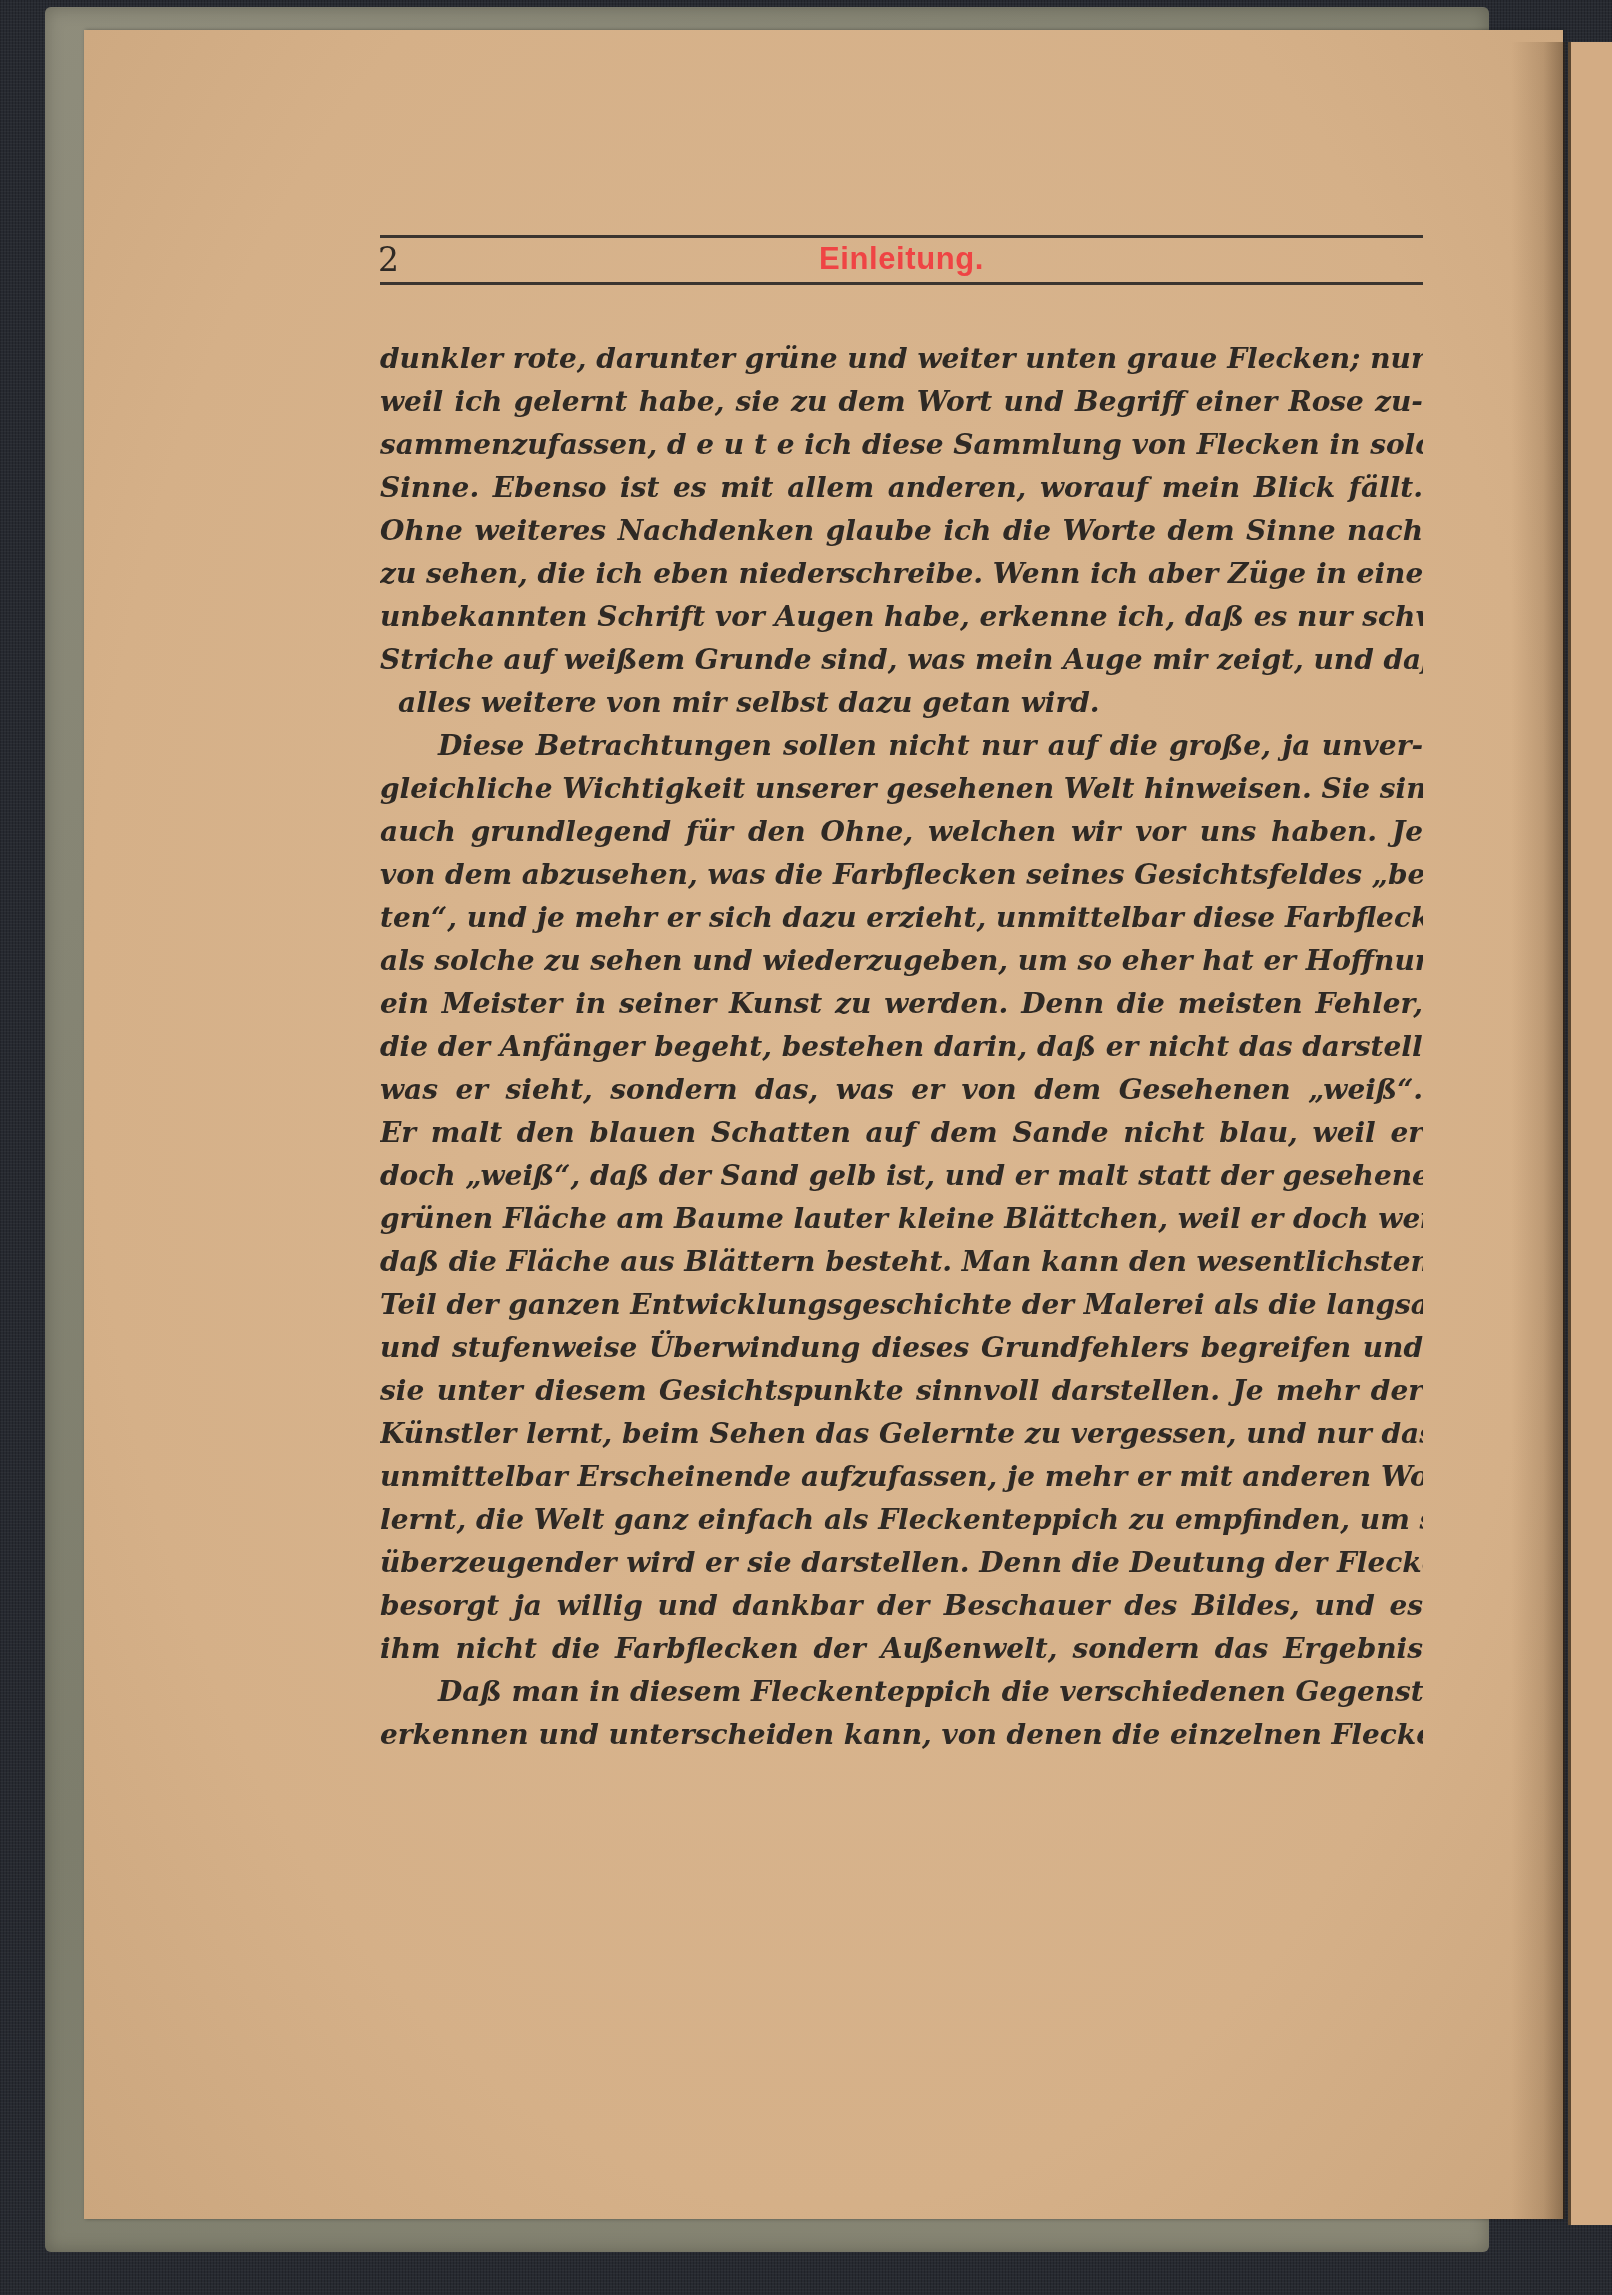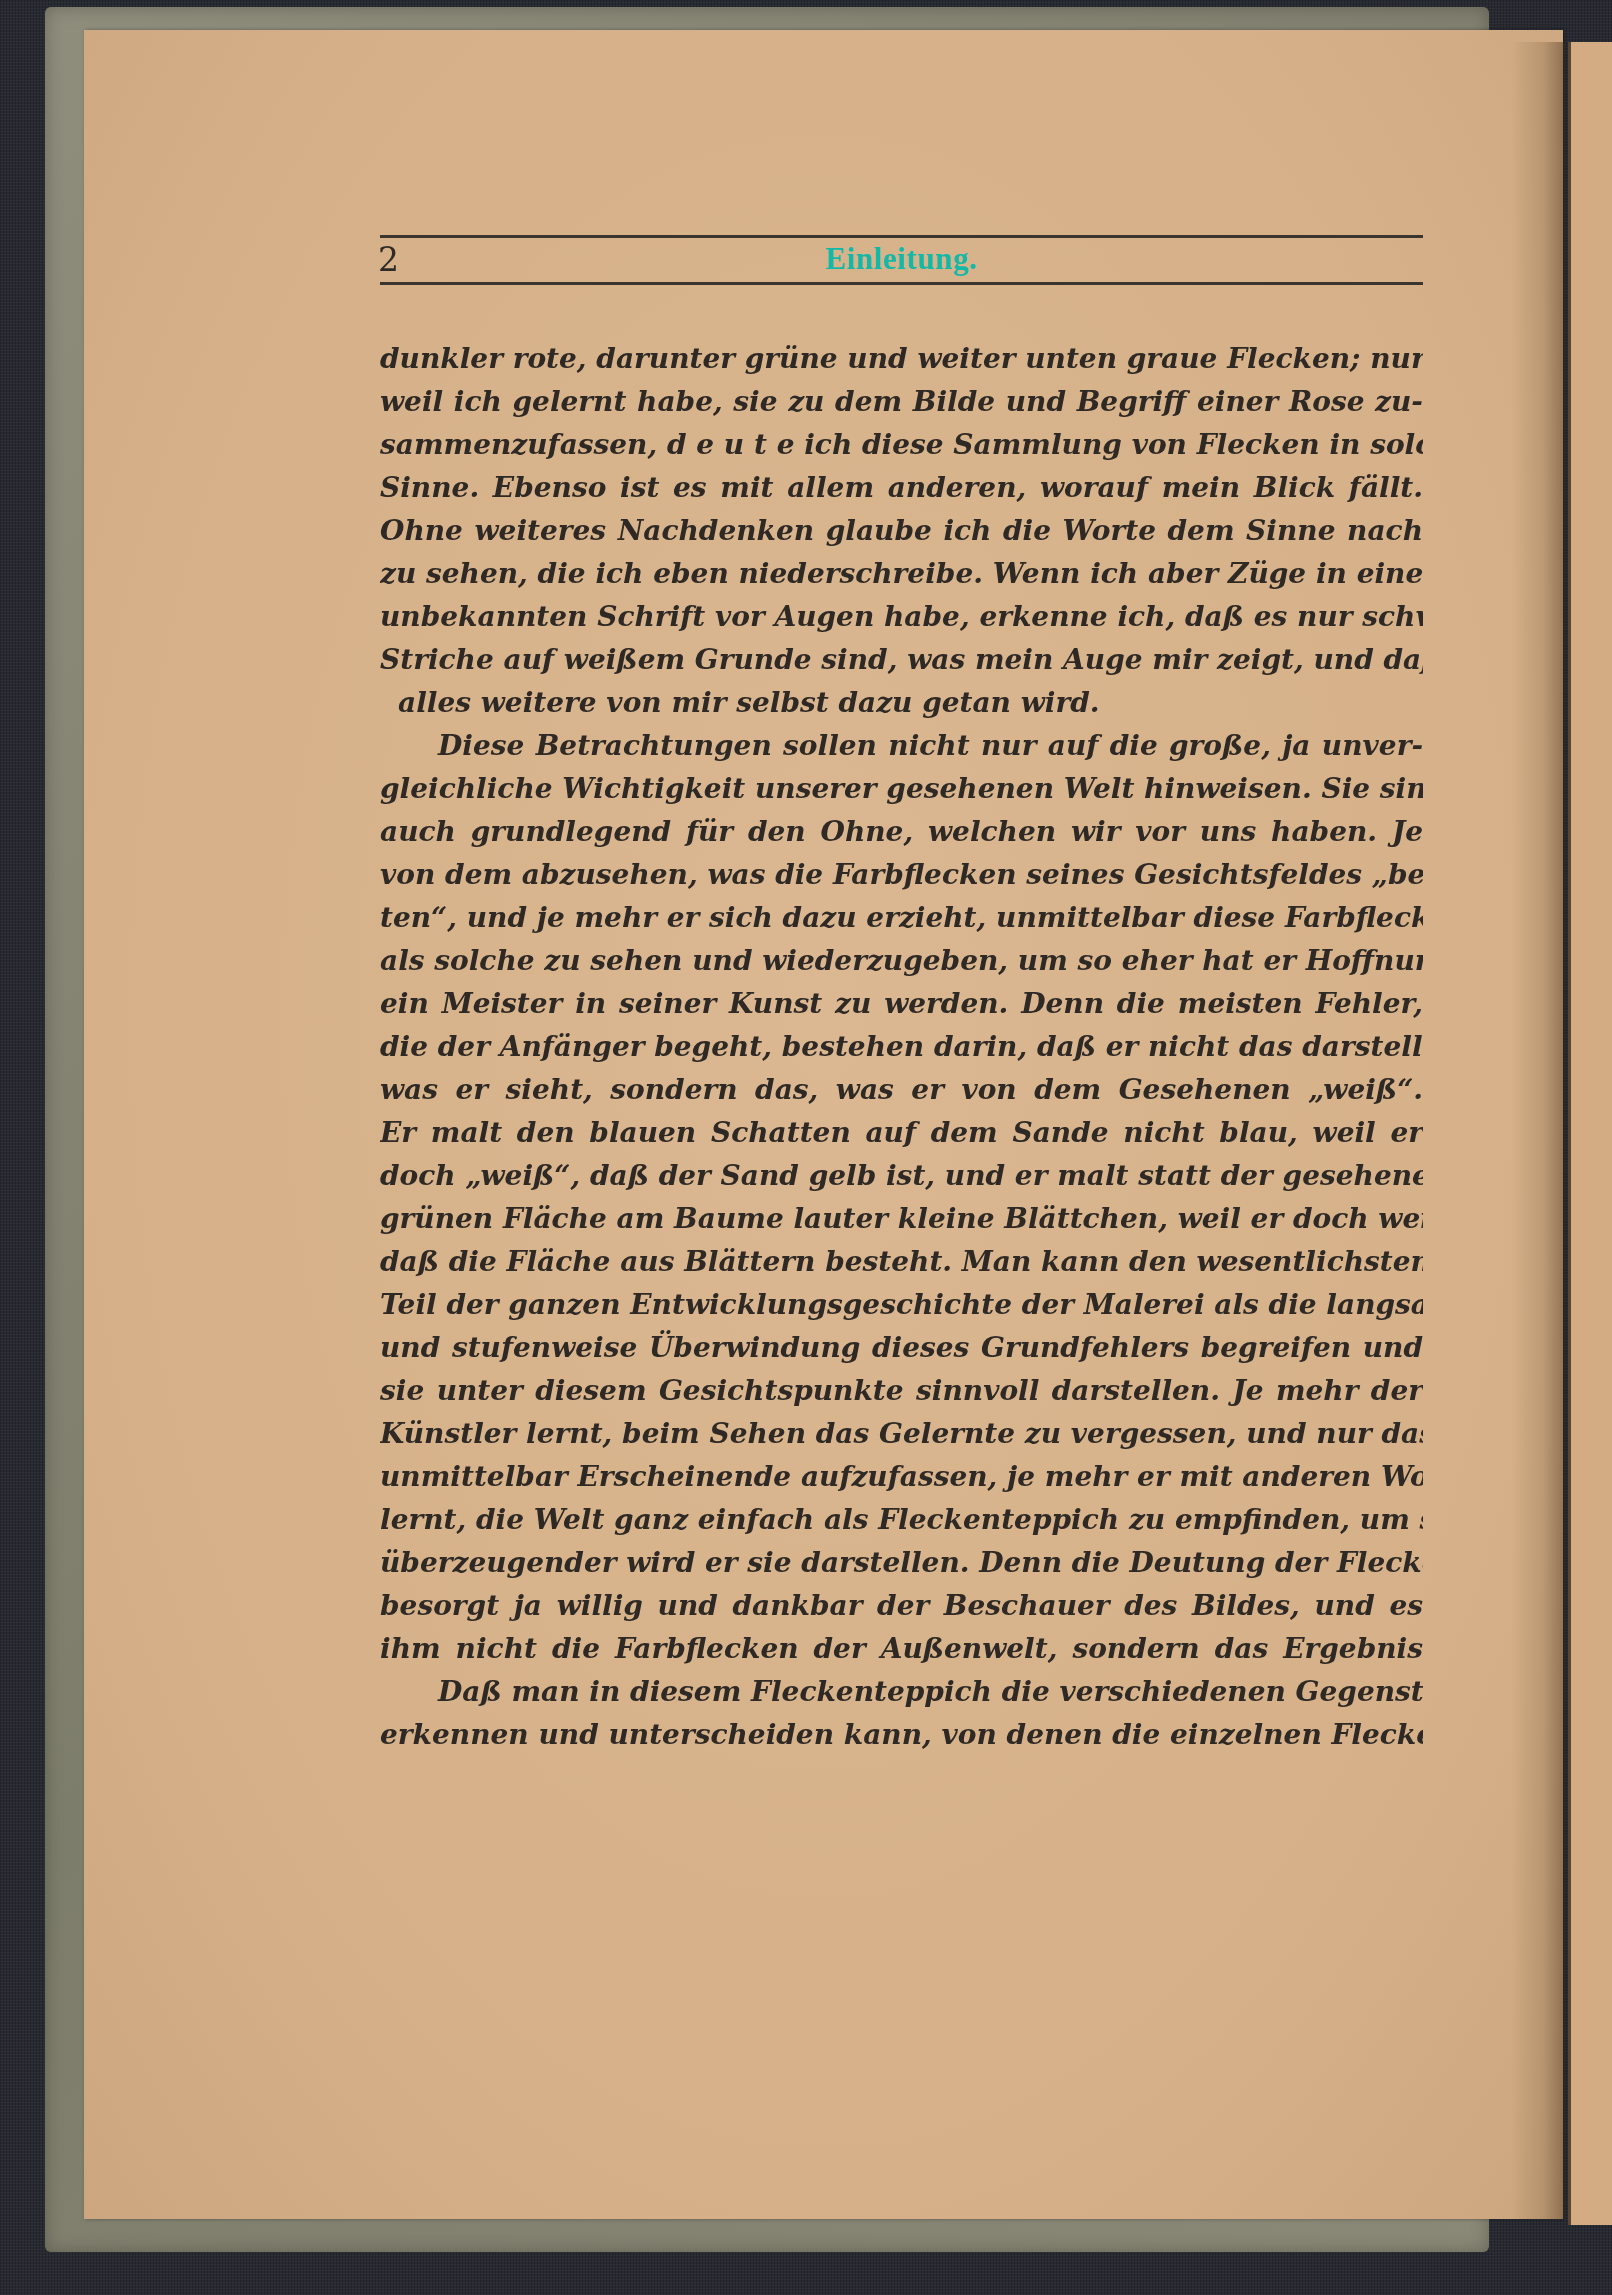--- a/index.html
+++ b/index.html
@@ -37,21 +37,21 @@
     position: absolute; left: 380px; width: 1043px; height: 3px; background: #3b3530;
   }
   .rule.top { top: 235px; }
   .rule.bottom { top: 282px; }
   .page-number {
     position: absolute; left: 378px; top: 240px;
     font-family: "DejaVu Serif", serif; font-size: 33px; color: #2f2a25;
   }
   .running-head {
     position: absolute; left: 380px; width: 1043px; top: 241px; text-align: center;
-    font-family: Liberation Serif, serif; font-weight: bold; font-size: 31px; color: #14b8a6;
+    font-family: Liberation Sans, sans-serif; font-weight: bold; font-size: 31px; color: #ef4444;
     letter-spacing: 0.6px;
   }
   .text-block {
     position: absolute; left: 380px; top: 337px; width: 1043px;
     font-family: "DejaVu Serif", serif; font-weight: bold; font-size: 28px;
     color: #2e2924;
     font-style: italic;
   }
   .line {
     height: 43px; line-height: 43px; white-space: nowrap;
@@ -69,21 +69,21 @@
 <div class="page"></div>
 <div class="gutter-shadow"></div>
 
 <div class="rule top"></div>
 <div class="page-number">2</div>
 <div class="running-head">Einleitung.</div>
 <div class="rule bottom"></div>
 
 <div class="text-block">
   <div class="line">dunkler rote, darunter grüne und weiter unten graue Flecken; nur</div>
-  <div class="line">weil ich gelernt habe, sie zu dem Bilde und Begriff einer Rose zu-</div>
+  <div class="line">weil ich gelernt habe, sie zu dem Wort und Begriff einer Rose zu-</div>
   <div class="line">sammenzufassen, d e u t e ich diese Sammlung von Flecken in solchem</div>
   <div class="line">Sinne. Ebenso ist es mit allem anderen, worauf mein Blick fällt.</div>
   <div class="line">Ohne weiteres Nachdenken glaube ich die Worte dem Sinne nach</div>
   <div class="line">zu sehen, die ich eben niederschreibe. Wenn ich aber Züge in einer</div>
   <div class="line">unbekannten Schrift vor Augen habe, erkenne ich, daß es nur schwarze</div>
   <div class="line">Striche auf weißem Grunde sind, was mein Auge mir zeigt, und daß</div>
   <div class="line last">alles weitere von mir selbst dazu getan wird.</div>
   <div class="line indent">Diese Betrachtungen sollen nicht nur auf die große, ja unver-</div>
   <div class="line">gleichliche Wichtigkeit unserer gesehenen Welt hinweisen. Sie sind</div>
   <div class="line">auch grundlegend für den Ohne, welchen wir vor uns haben. Je</div>

